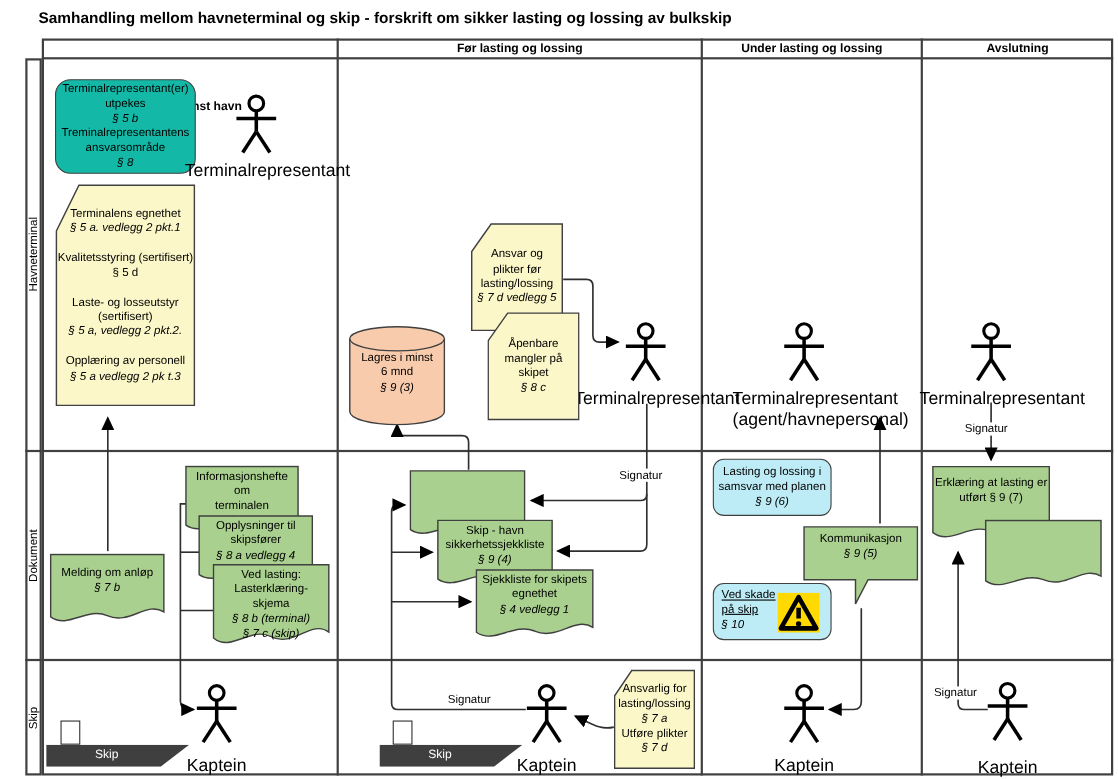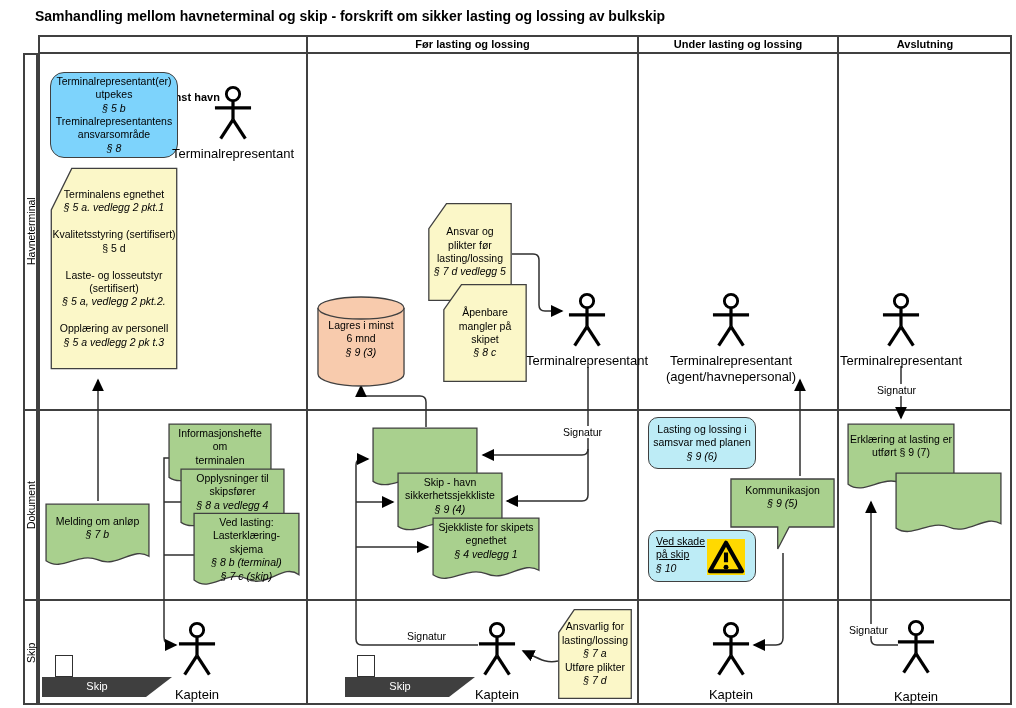--- a/index.html
+++ b/index.html
@@ -10,21 +10,21 @@
   .gridline{background:#404040;z-index:0;}
   .outer{border:2px solid #404040;box-sizing:border-box;z-index:0;}
   .title{font-size:14px;font-weight:bold;white-space:nowrap;}
   .hdr{display:flex;align-items:center;justify-content:center;font-weight:bold;font-size:11px;box-sizing:border-box;z-index:1;}
   .lane-label{display:flex;align-items:center;justify-content:center;writing-mode:vertical-rl;transform:rotate(180deg);font-size:10.5px;z-index:1;}
   .shape-text{display:flex;flex-direction:column;justify-content:center;align-items:center;text-align:center;font-size:10.5px;line-height:1.28;}
   .cyanbox{border:1.4px solid #404040;box-sizing:border-box;}
   .doc-svg,.card-svg,.cyl-svg,.bubble-svg{position:absolute;left:0;top:0;width:100%;height:100%;}
   .doc-text{position:absolute;left:2px;right:2px;top:4px;}
   .card-text{position:absolute;left:2px;right:2px;top:0;bottom:0;}
-  .actor-label{text-align:center;font-size:13px;line-height:1.2;}
+  .actor-label{text-align:center;font-size:16px;line-height:1.2;}
   .sig{font-size:10.5px;background:#fff;padding:0 3px;z-index:4;}
   .ship-label{color:#fff;font-size:11px;text-align:center;z-index:3;}
   .cabin{background:#fff;border:1.5px solid #303030;box-sizing:border-box;z-index:2;}
   svg{display:block;}
 </style>
 </head>
 <body>
 
 <div id="canvas">
 
@@ -79,21 +79,21 @@
       <path d="M356,502 H393" marker-end="url(#arr)"></path>
       <path d="M356,547 H428" marker-end="url(#arr)"></path>
       <path d="M558,661 C546,664 538,658 523,651" marker-end="url(#arr)"></path>
       <path d="M800,476 V380" marker-end="url(#arr)"></path>
       <path d="M783,553 V638 Q783,645 776,645 H754" marker-end="url(#arr)"></path>
       <path d="M901,366 V418" marker-end="url(#arr)"></path>
       <path d="M898,645 H877 Q871,645 871,639 V502" marker-end="url(#arr)"></path>
     </g>
   </svg>
 
-  <div class="abs z2 cyanbox shape-text" style="left: 50px; top: 72px; width: 128px; height: 86px; border-radius: 14px; background-color: #7dd3fc;">
+  <div class="abs z2 cyanbox shape-text" style="left: 50px; top: 72px; width: 128px; height: 86px; border-radius: 14px; background-color: #14b8a6;">
       <div>Terminalrepresentant(er)</div>
       <div>utpekes</div>
       <div style="font-style: italic;">§ 5 b</div>
       <div>Treminalrepresentantens</div>
       <div>ansvarsområde</div>
       <div style="font-style: italic;">§ 8</div>
     </div>
 
   <div class="abs z2" style="left:50px;top:165px;width:128px;height:207px;">
     <svg class="card-svg" viewBox="0 0 100 60" preserveAspectRatio="none">

